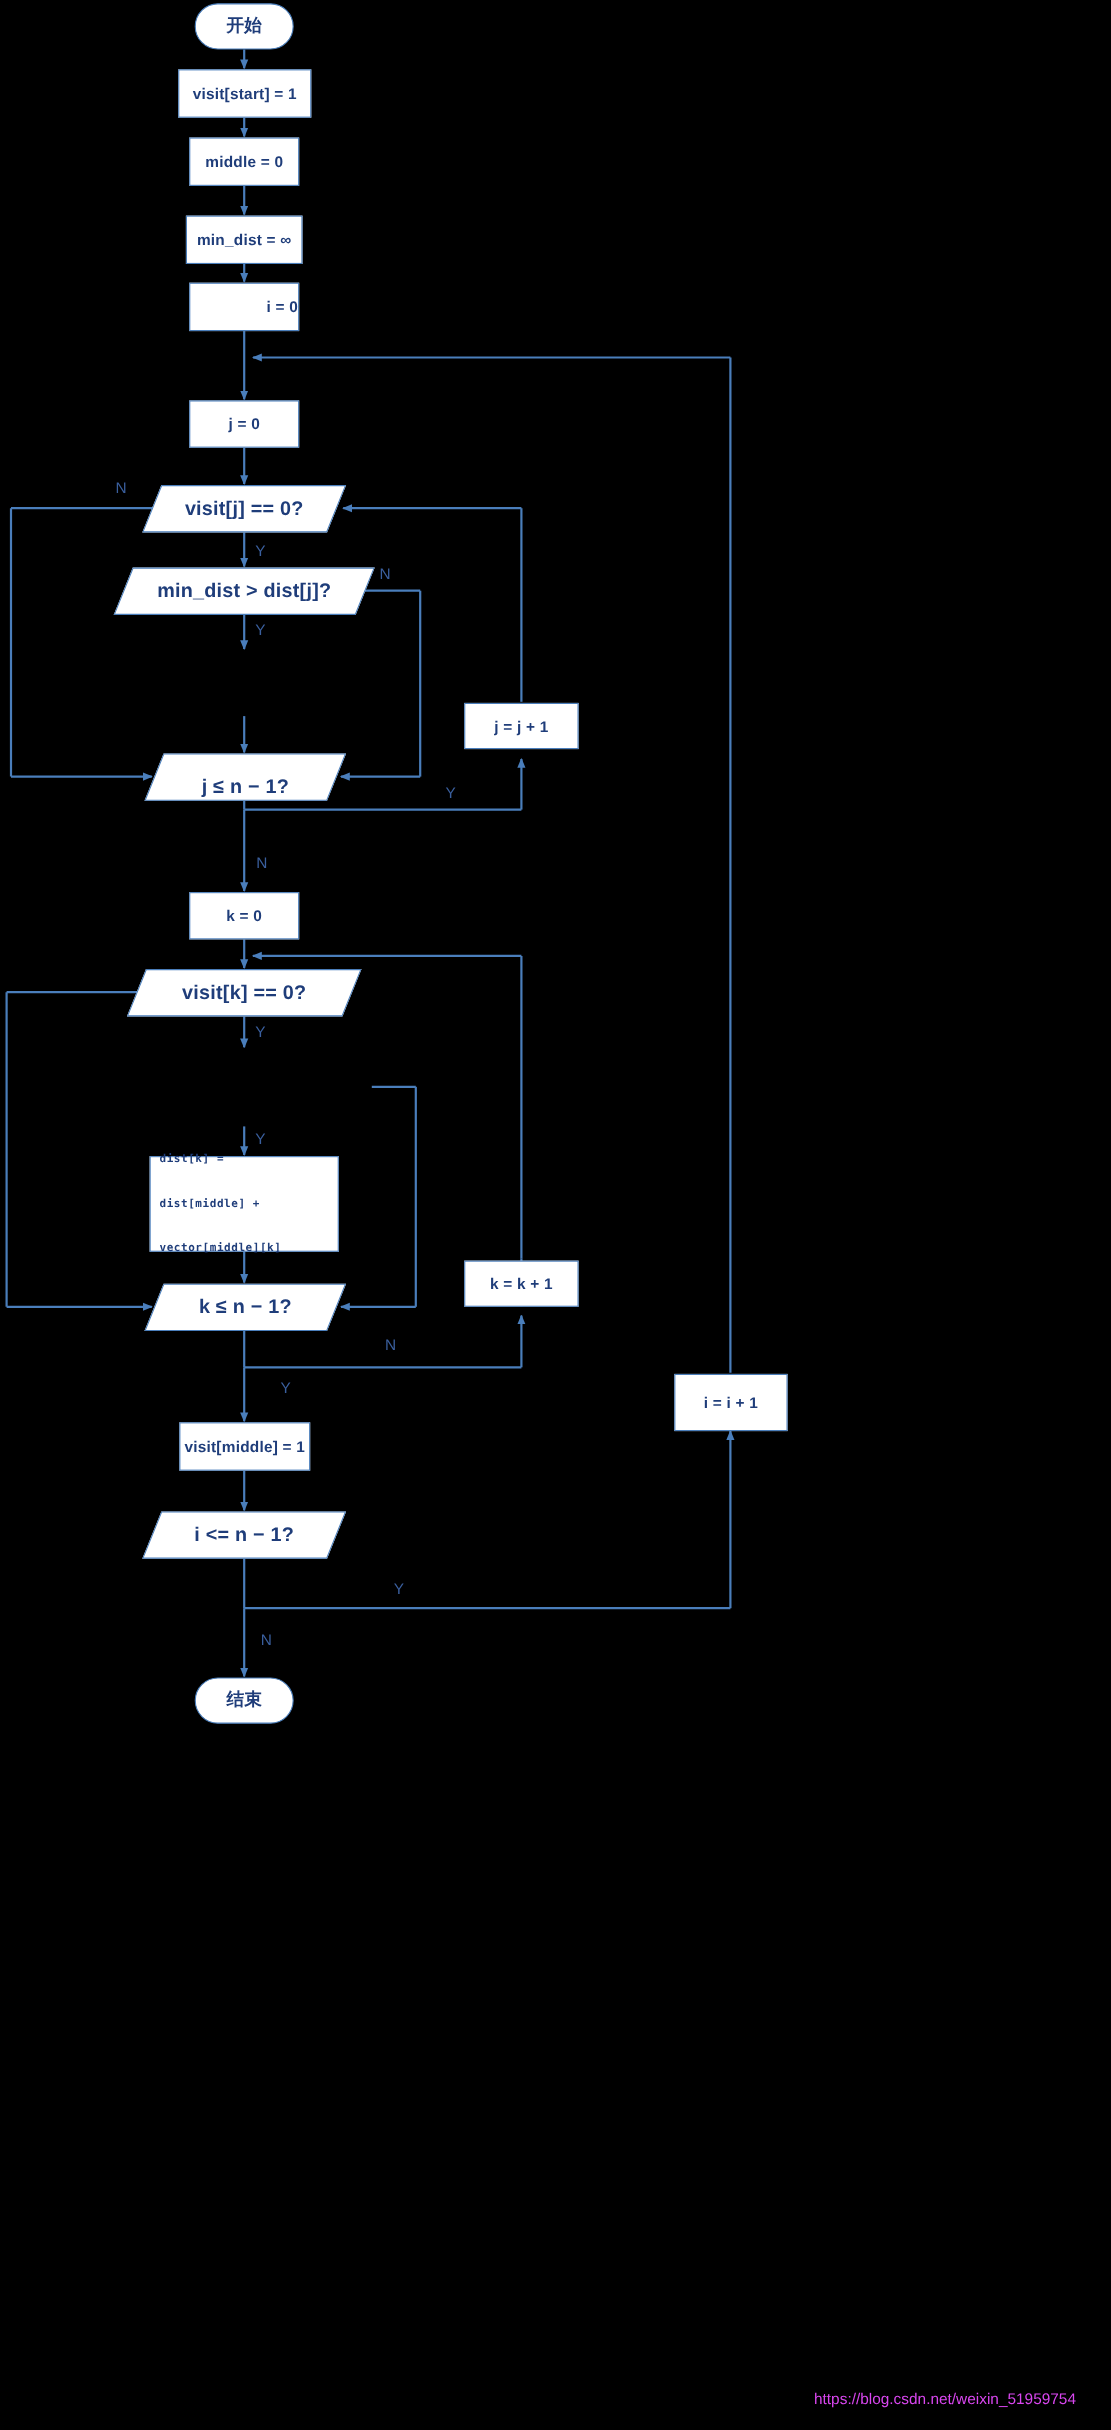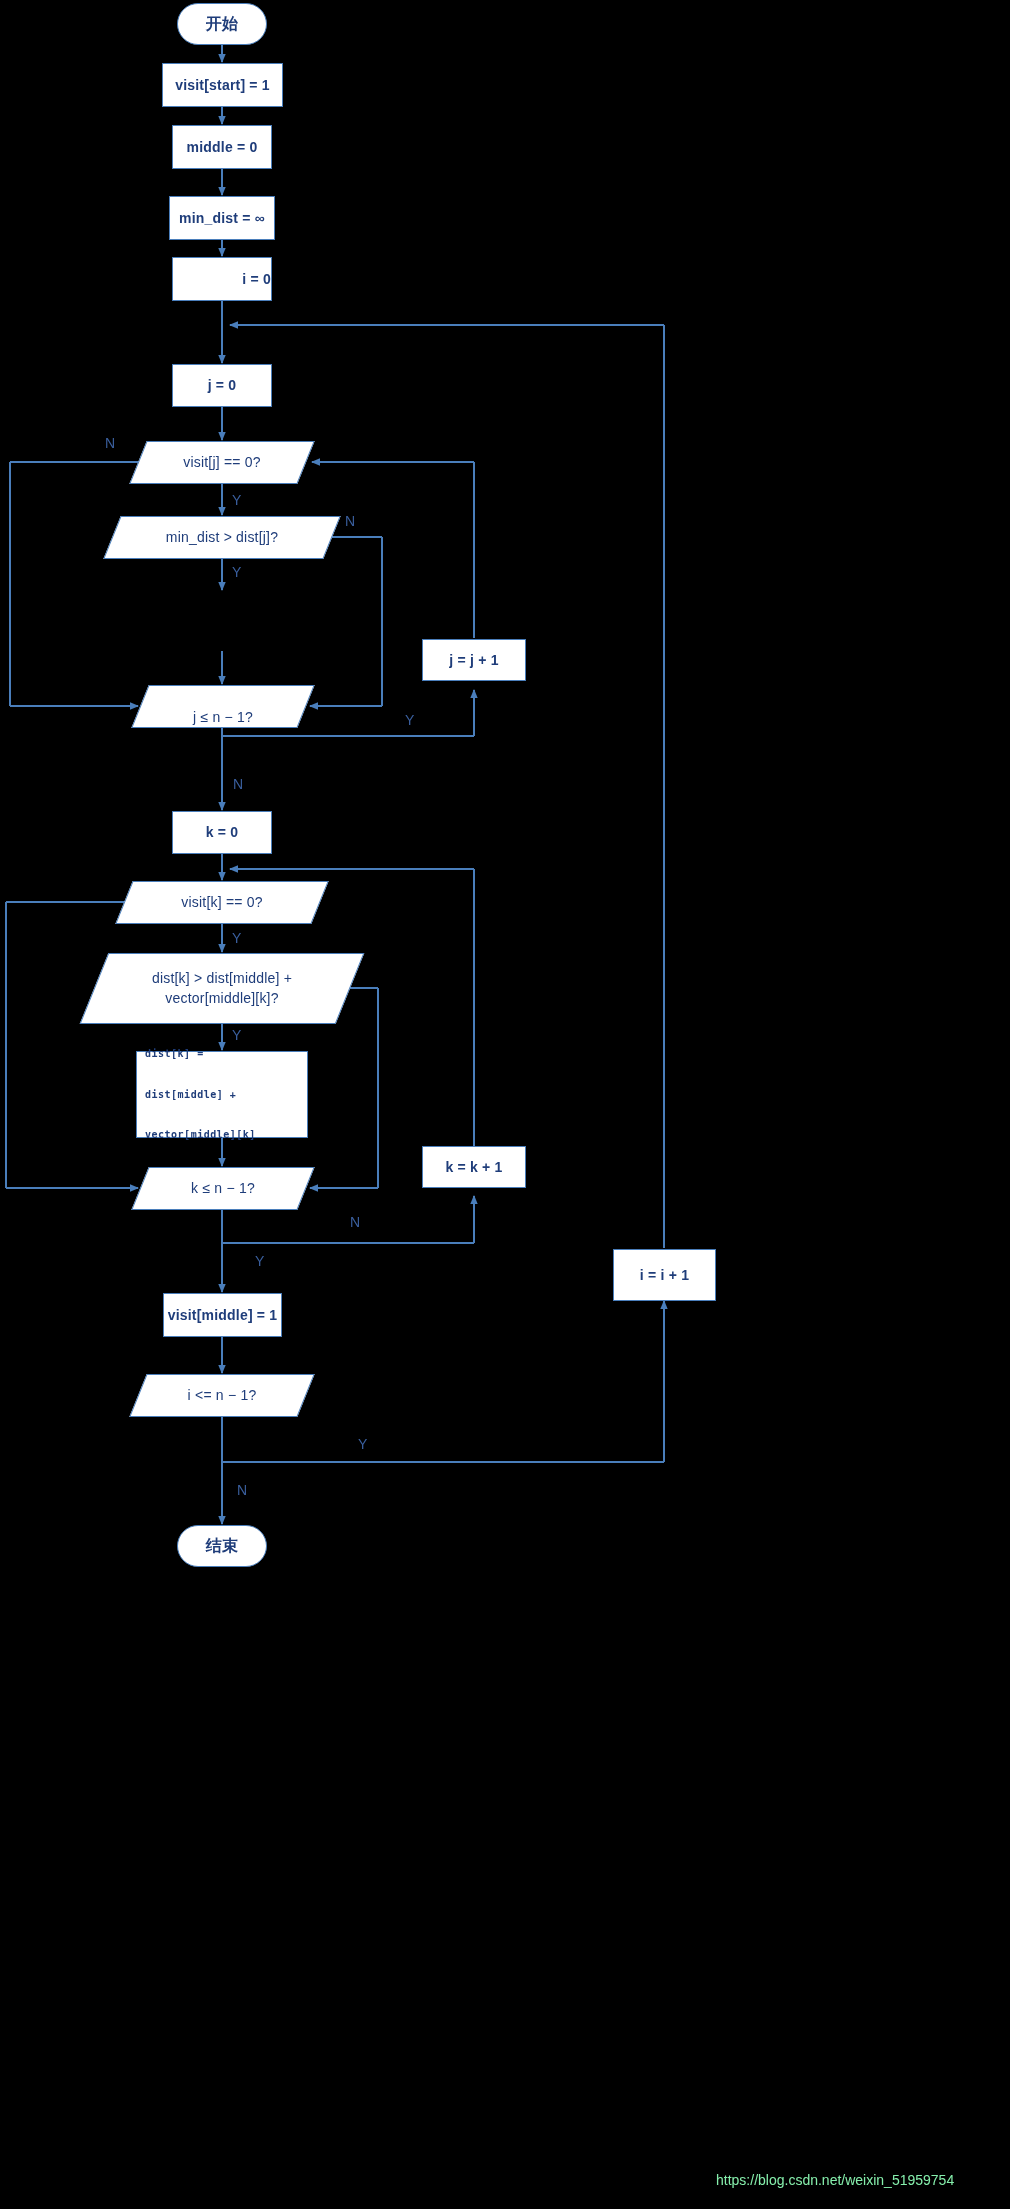--- a/index.html
+++ b/index.html
@@ -56,22 +56,22 @@
     border: 1.5px solid #4a7ebb;
     transform: skewX(-22deg);
     box-sizing: border-box;
   }
   .node.decision .dtext {
     position: relative;
     z-index: 2;
     width: 100%;
     text-align: center;
     color: #1f3d7a;
-    font-size: 14px;
-    font-weight: normal;
+    font-size: 18px;
+    font-weight: bold;
     line-height: 1.4;
   }
   .mono {
     font-family: "DejaVu Sans Mono", "Liberation Mono", monospace;
     font-size: 10px;
     font-weight: bold;
     text-align: left;
     white-space: pre;
     letter-spacing: .5px;
   }
@@ -81,24 +81,25 @@
   }
   .edge-label {
     position: absolute;
     color: #3a5f9e;
     font-size: 14px;
     font-family: "Liberation Sans", sans-serif;
     white-space: nowrap;
   }
   .watermark {
     position: absolute;
-    color: #86efac;
+    color: #d946ef;
     font-size: 14px;
     font-family: "Liberation Sans", sans-serif;
     white-space: nowrap;
+    margin-left: 24px;
   }
 </style>
 </head>
 <body>
 
 <div id="canvas">
 
   <svg class="wires" viewBox="0 0 1010 2209">
     <defs>
       <marker id="ah" markerWidth="9" markerHeight="9" refX="8" refY="4.5" orient="auto" markerUnits="userSpaceOnUse">
@@ -227,27 +228,20 @@
 
   <div class="node process" style="left:172px; top:811px; width:100px; height:43px;">
     <span>k = 0</span>
   </div>
 
   <div class="node decision" style="left:124px; top:881px; width:196px; height:43px; display:flex; align-items:center;">
     <div class="skew"></div>
     <div class="dtext">visit[k] == 0?</div>
   </div>
 
-  <div class="node decision" style="left:94px; top:953px; width:256px; height:71px; display:flex; align-items:center;">
-    <div class="skew"></div>
-    <div class="dtext">
-      <div>dist[k] &gt; dist[middle] +</div>
-      <div>vector[middle][k]?</div>
-    </div>
-  </div>
 
   <div class="node process monoblock" style="left:136px; top:1051px; width:172px; height:87px;">
     <div class="mono">
       <div>dist[k] =</div>
       <div>dist[middle] +</div>
       <div>vector[middle][k]</div>
     </div>
   </div>
 
   <div class="node decision" style="left:140px; top:1167px; width:166px; height:43px; display:flex; align-items:center;">

